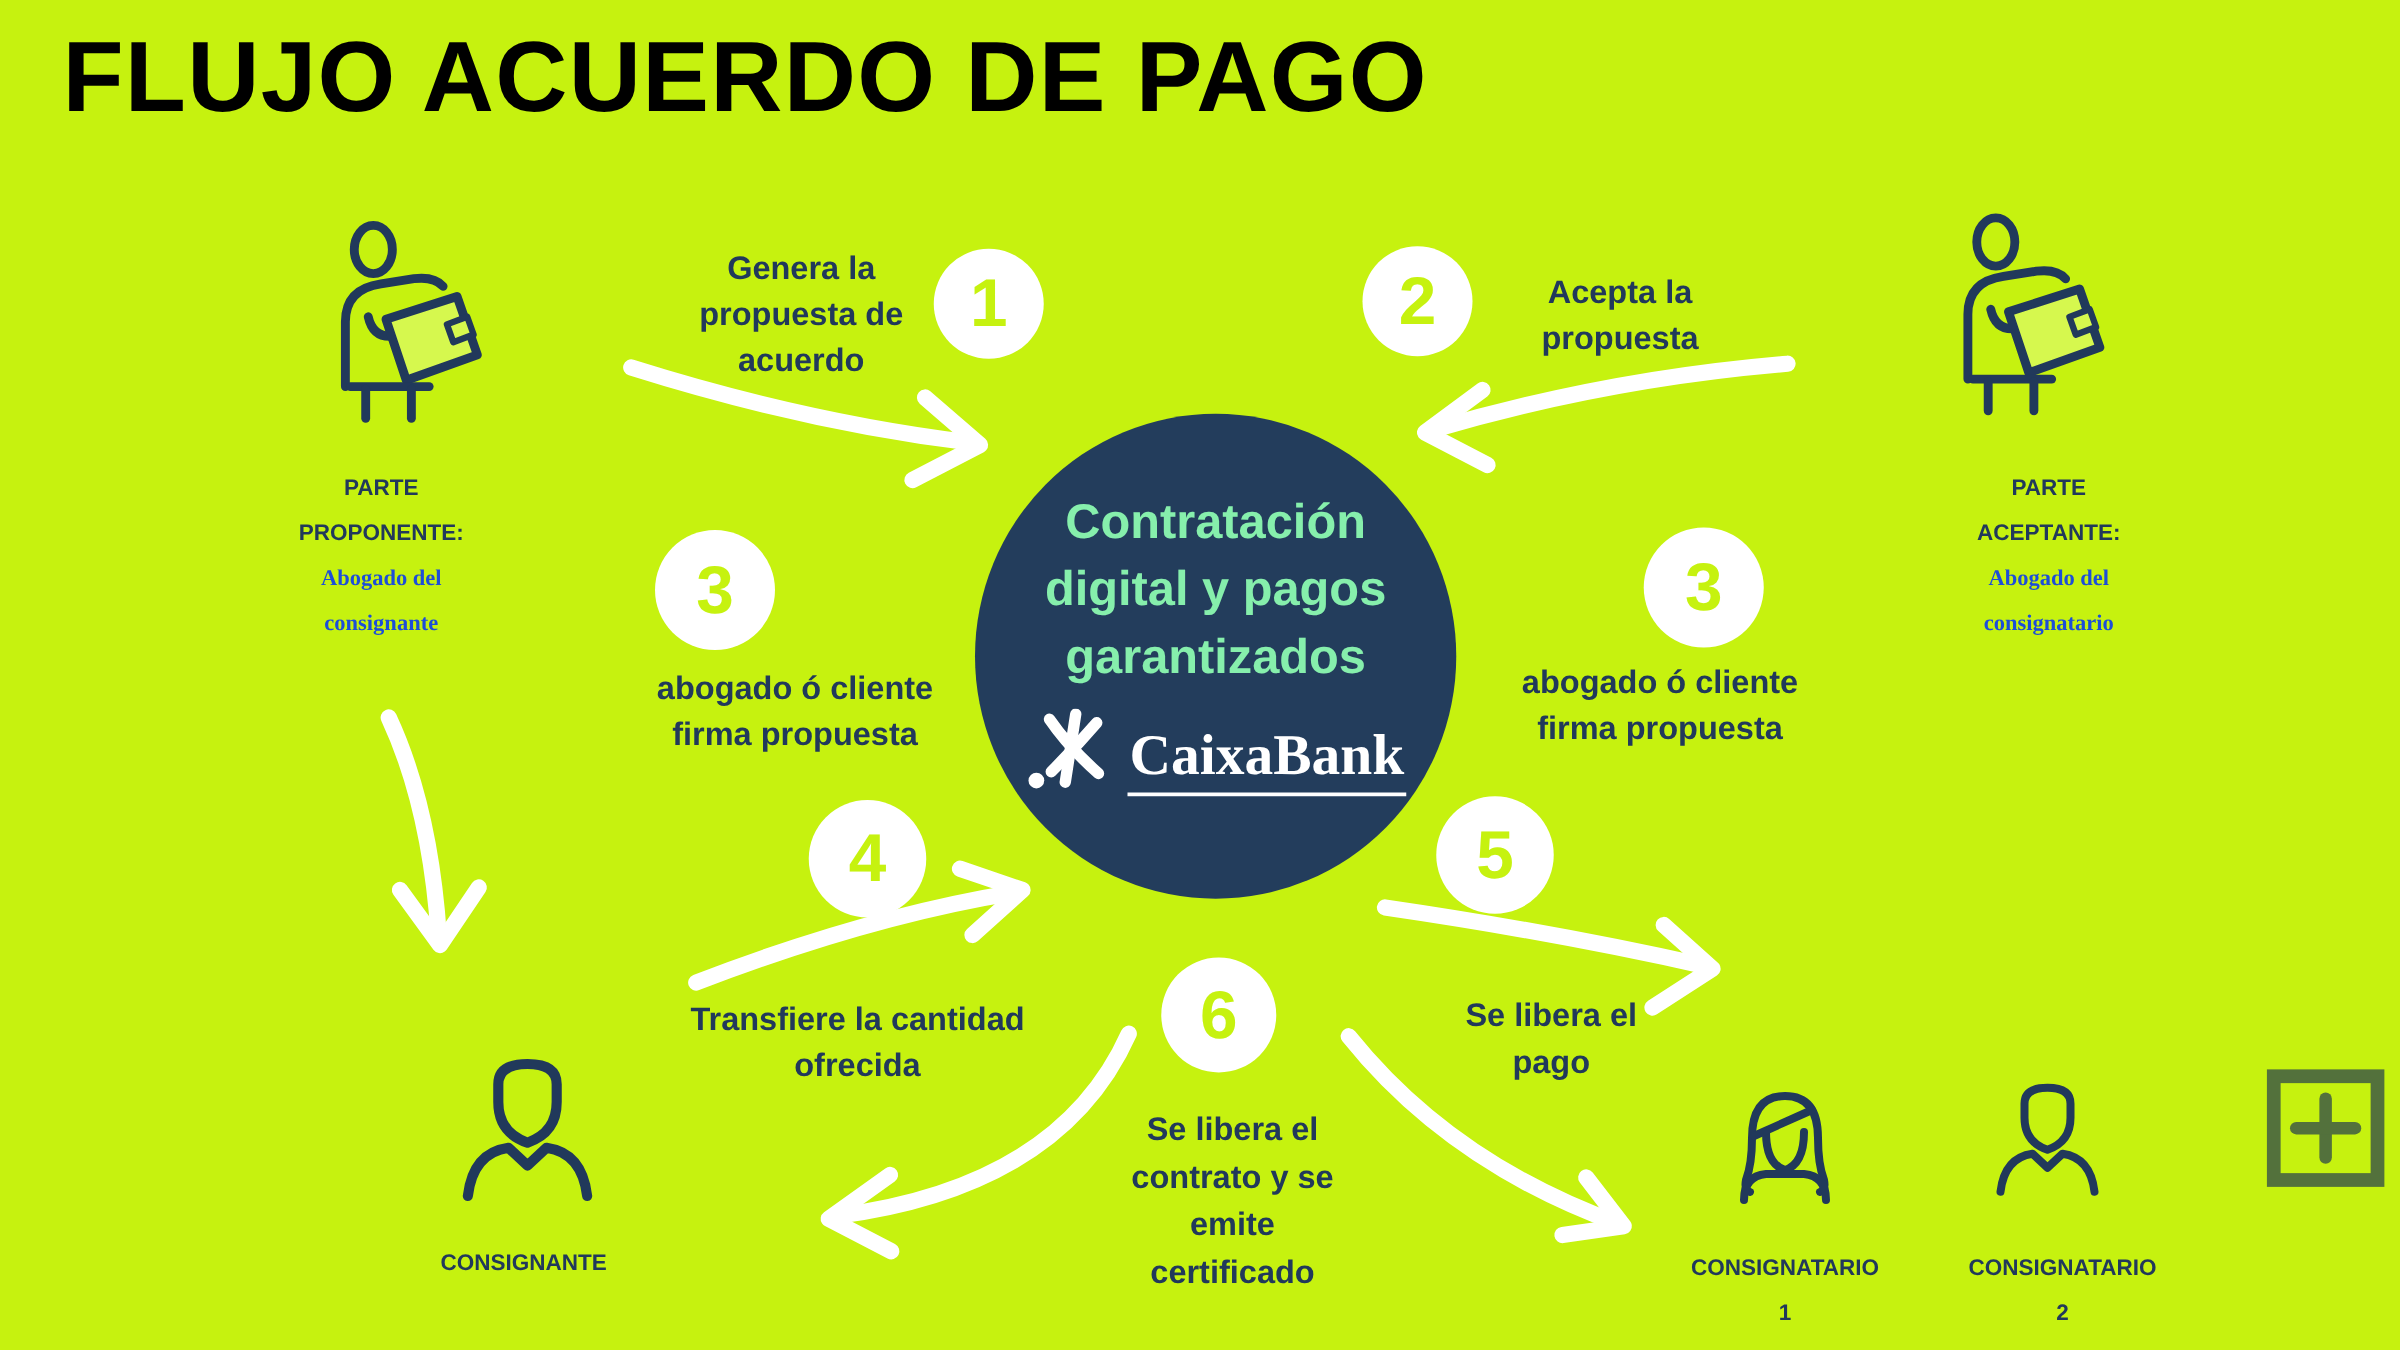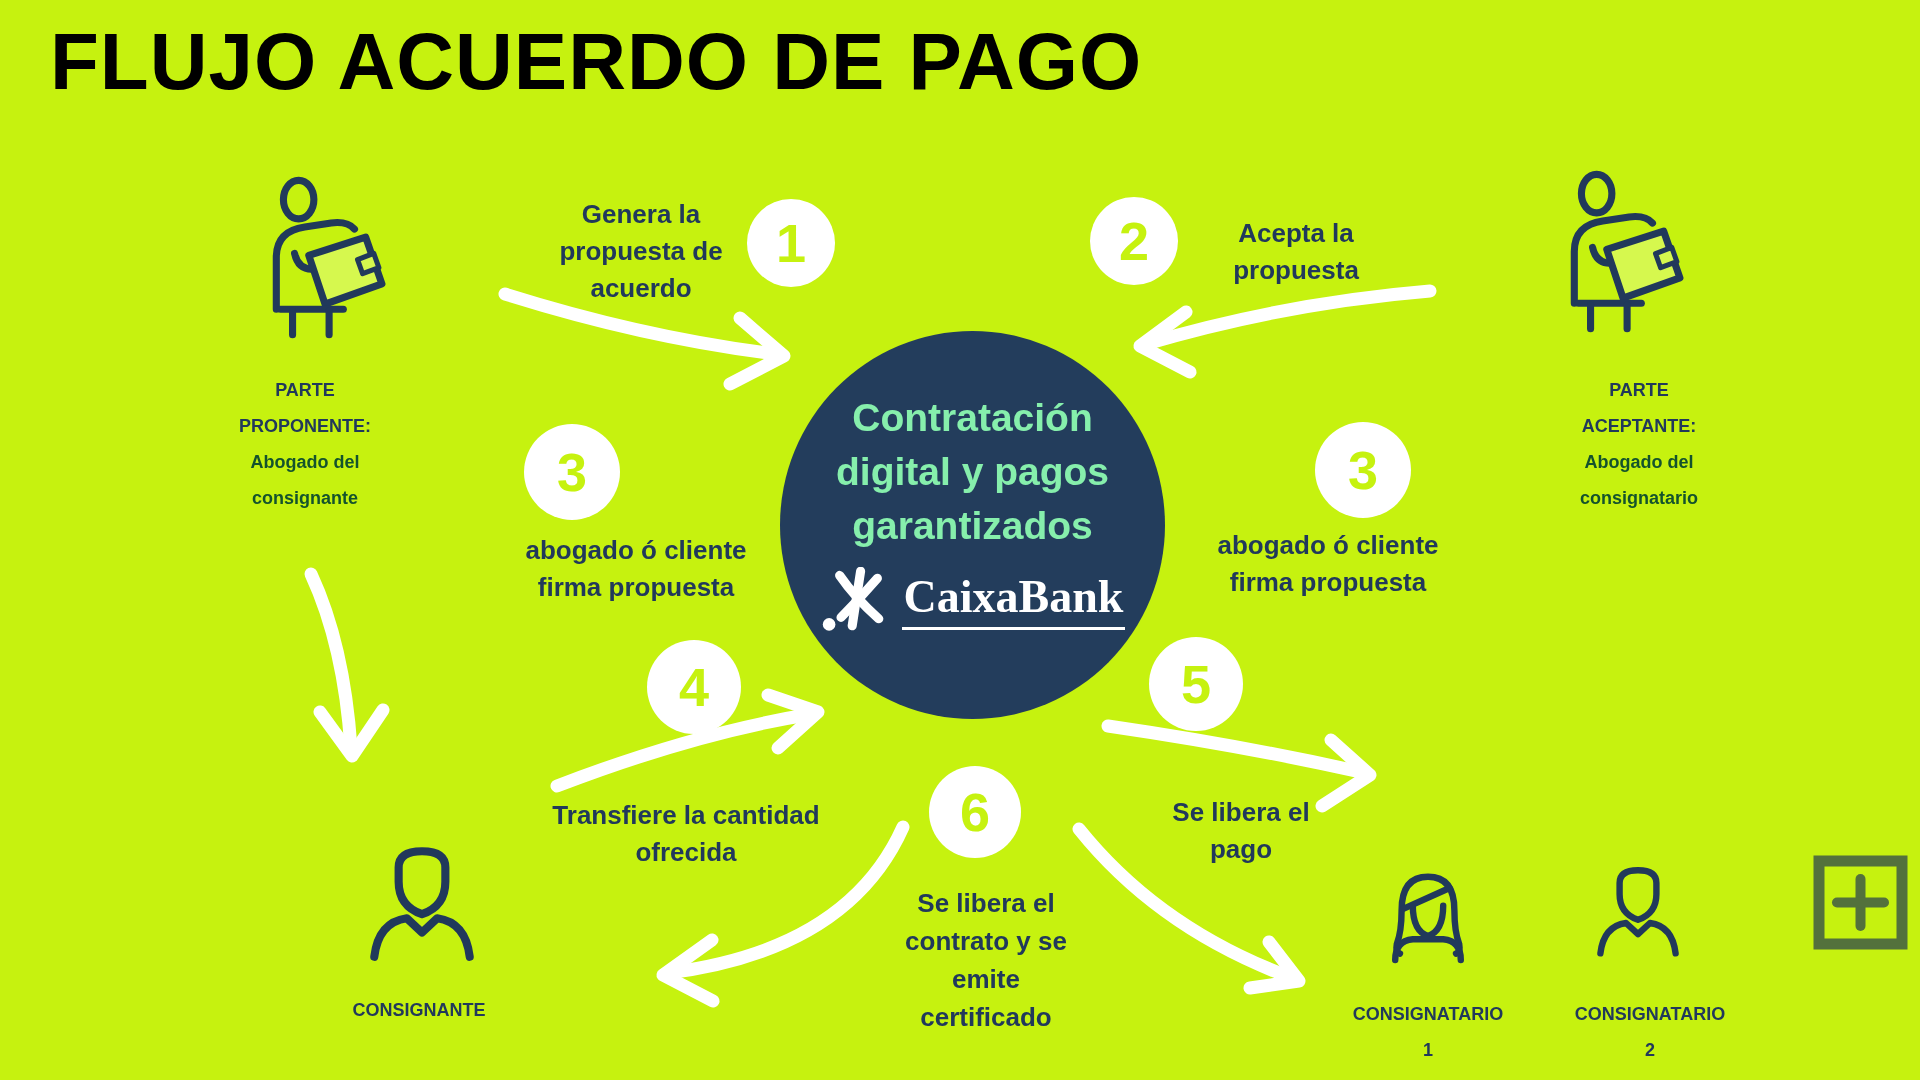--- a/index.html
+++ b/index.html
@@ -13,36 +13,36 @@
     position:absolute;left:50px;top:22px;margin:0;
     font-size:80px;font-weight:800;letter-spacing:1px;
     color:#000000;line-height:1.0;
   }
   .lbl{
     position:absolute;transform:translateX(-50%);
     text-align:center;font-weight:700;color:#21395b;
     font-size:26px;line-height:37px;
   }
   .lbl-strong{font-size:18px;font-weight:800;line-height:36px;}
-  .role-sub{color:#14532d;}
+  .role-sub{color:#1d4ed8;font-family:Liberation Serif, serif;}
   .badge{
     position:absolute;background:#ffffff;border-radius:50%;
     display:flex;align-items:center;justify-content:center;
     font-weight:800;color:#c6f20f;font-size:54px;
   }
   .ellipse{
     position:absolute;left:780px;top:331px;width:385px;height:388px;
     background:#233d5c;border-radius:50%;
   }
   .center-heading{
     padding-top:60px;text-align:center;color:#86efac;
     font-size:39px;line-height:54px;font-weight:700;
   }
   .logo-row{
-    margin-top:14px;display:flex;align-items:center;justify-content:center;gap:12px;
+    margin-top:14px;display:flex;align-items:flex-end;justify-content:center;gap:12px;
   }
   .wordmark{
     font-family:"Liberation Serif",serif;font-weight:600;
     font-size:46px;color:#ffffff;
     border-bottom:3px solid #ffffff;padding:0 2px 7px 2px;line-height:1.0;
   }
   .abs{position:absolute;}
   svg{display:block;}
 </style>
 </head>

